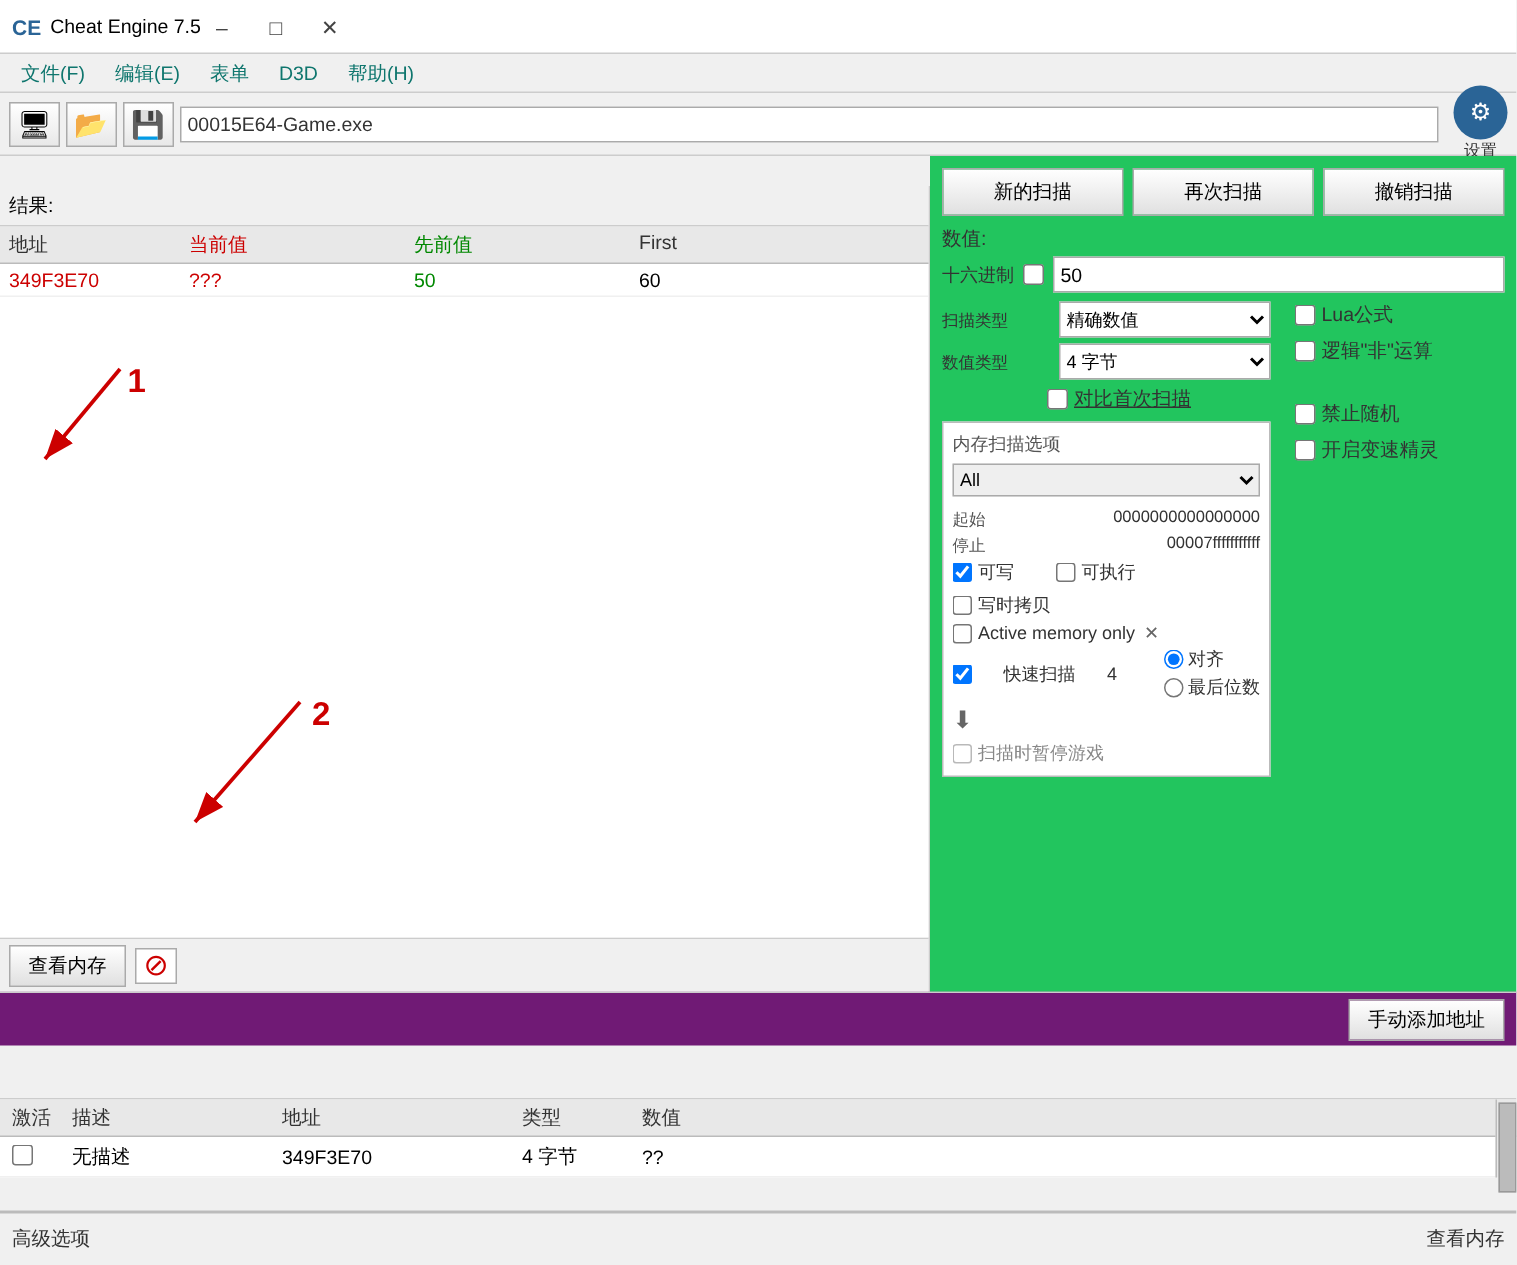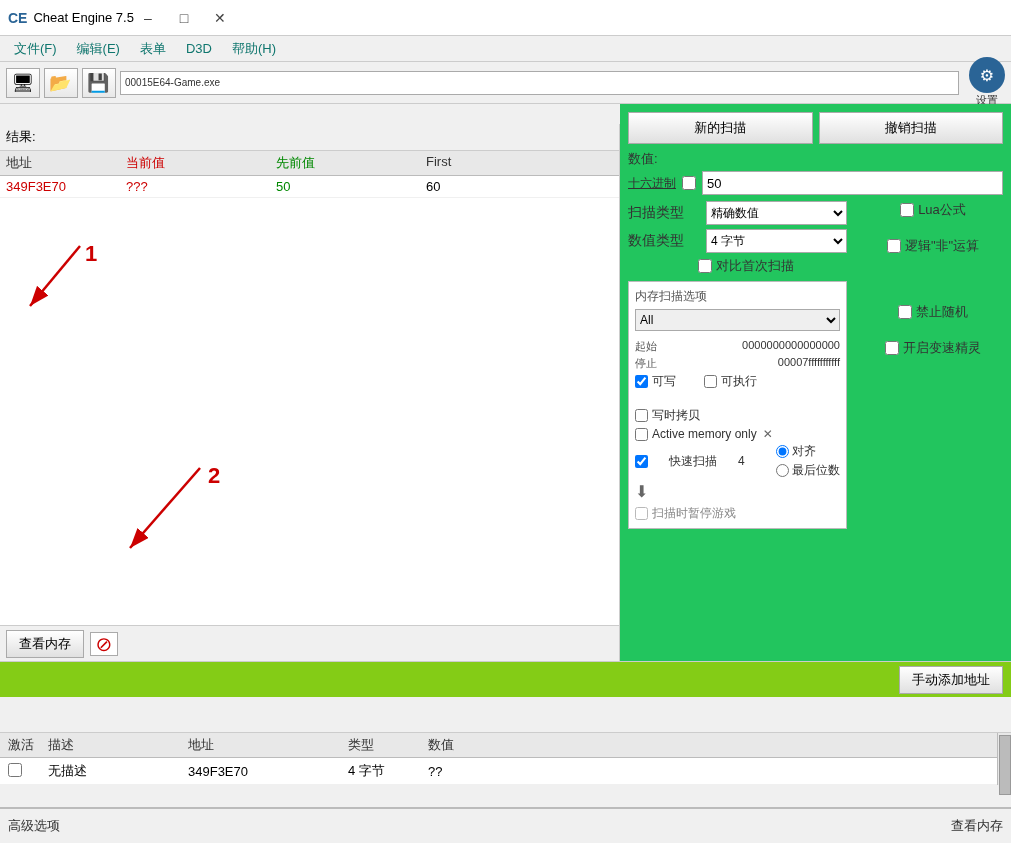--- a/index.html
+++ b/index.html
@@ -63,21 +63,21 @@
       cursor: pointer;
       display: flex; align-items: center; justify-content: center;
       font-size: 16px;
     }
     .process-bar {
       flex: 1;
       height: 24px;
       border: 1px solid #aaa;
       background: #fff;
       padding: 0 4px;
-      font-size: 10px;
+      font-size: 13px;
       color: #333;
       display: flex; align-items: center;
     }
     .settings-area {
       display: flex; flex-direction: column; align-items: center; margin-left: 6px;
     }
     .settings-icon-circle {
       width: 36px; height: 36px;
       background: #2a6496;
       border-radius: 50%;
@@ -170,34 +170,34 @@
     }
     .value-section { }
     .value-label {
       font-size: 13px;
       margin-bottom: 3px;
       color: #333;
     }
     .value-row {
       display: flex; align-items: center; gap: 6px;
     }
-    .hex-label { font-size: 12px; color: #333; text-decoration: underline; }
+    .hex-label { font-size: 12px; color: #333; }
     .hex-check { width: 14px; height: 14px; }
     .value-input {
       flex: 1;
       height: 24px;
       border: 1px solid #aaa;
       padding: 0 4px;
       font-size: 13px;
       background: #fff;
     }
     .option-row {
       display: flex; align-items: center; gap: 8px;
     }
-    .option-label { font-size: 14px; color: #333; width: 70px; }
+    .option-label { font-size: 11px; color: #333; width: 70px; }
     .option-select {
       flex: 1;
       height: 24px;
       border: 1px solid #aaa;
       background: #fff;
       font-size: 12px;
     }
     .checkbox-row {
       display: flex; align-items: center; gap: 4px;
       font-size: 13px; color: #333;
@@ -254,23 +254,22 @@
     }
     .pause-row {
       display: flex; align-items: center; gap: 4px;
       font-size: 12px; color: #888; margin-top: 4px;
     }
     .two-col {
       display: flex; gap: 8px;
     }
     .right-checkboxes {
       width: 140px;
-      display: flex; flex-direction: column; gap: 18px;
+      display: flex; flex-direction: column; gap: 6px;
       margin-left: 8px;
-      align-items: center;
     }
     .bottom-list-header {
       display: flex;
       background: #e8e8e8;
       border-bottom: 1px solid #bbb;
       padding: 3px 8px;
       font-size: 13px;
       color: #333;
       gap: 0;
     }
@@ -415,20 +414,21 @@
         </svg>
         <span style="position:absolute; left:108px; top:5px; color:#c00; font-size:22px; font-weight:bold;">2</span>
       </div>
 
     </div>
 
     <div class="right-panel">
 
       <div class="scan-buttons">
         <button class="scan-btn">新的扫描</button>
+        <button class="scan-btn">再次扫描</button>
         <button class="scan-btn">撤销扫描</button>
       </div>
 
       <div class="value-section">
         <div class="value-label">数值:</div>
         <div class="value-row">
           <span class="hex-label">十六进制</span>
           <input type="checkbox" class="hex-check" style="">
           <input type="text" class="value-input" value="50" style="">
         </div>
@@ -444,21 +444,21 @@
             </select>
           </div>
 
           <div class="option-row" style="margin-bottom:4px;">
             <span class="option-label">数值类型</span>
             <select class="option-select">
               <option>4 字节</option>
             </select>
           </div>
 
-          <div class="checkbox-row" style="margin-bottom:6px; margin-left:70px;">
+          <div class="checkbox-row" style="margin-bottom:6px; margin-left:70px;text-decoration:underline;">
             <input type="checkbox" style="">
             <span>对比首次扫描</span>
           </div>
 
           <div class="scan-options-box">
             <div class="scan-options-title">内存扫描选项</div>
 
             <div class="memory-options-row">
               <select class="memory-select">
                 <option>All</option>
@@ -468,21 +468,21 @@
             <div class="addr-row">
               <span>起始</span>
               <span class="addr-val">0000000000000000</span>
             </div>
 
             <div class="addr-row">
               <span>停止</span>
               <span class="addr-val">00007fffffffffff</span>
             </div>
 
-            <div style="display:flex; gap:8px; margin-bottom:15px;">
+            <div style="display:flex; gap:8px; margin-bottom:3px;">
               <div class="check-row">
                 <input type="checkbox" checked="" style="">
                 <span>可写</span>
               </div>
               <div class="check-row" style="margin-left:20px;">
                 <input type="checkbox" style="">
                 <span>可执行</span>
               </div>
             </div>
 
@@ -540,21 +540,21 @@
           </div>
           <div class="checkbox-row">
             <input type="checkbox" style="">
             <span>开启变速精灵</span>
           </div>
         </div>
       </div>
     </div>
   </div>
 
-  <div style="height:36px; background:#84cc16; border-top:1px solid #ccc; display:flex; align-items:center; justify-content:flex-end; padding:0 8px;">
+  <div style="height:36px; background:#701a75; border-top:1px solid #ccc; display:flex; align-items:center; justify-content:flex-end; padding:0 8px;">
     <button class="view-memory-btn" style="margin-left:auto;">手动添加地址</button>
   </div>
 
   <div style="flex:1; background:#fff; border-top:1px solid #ccc; position:relative;margin-top:35px;">
 
     <div class="bottom-list-header">
       <span class="bl-col-active">激活</span>
       <span class="bl-col-desc">描述</span>
       <span class="bl-col-addr">地址</span>
       <span class="bl-col-type">类型</span>

